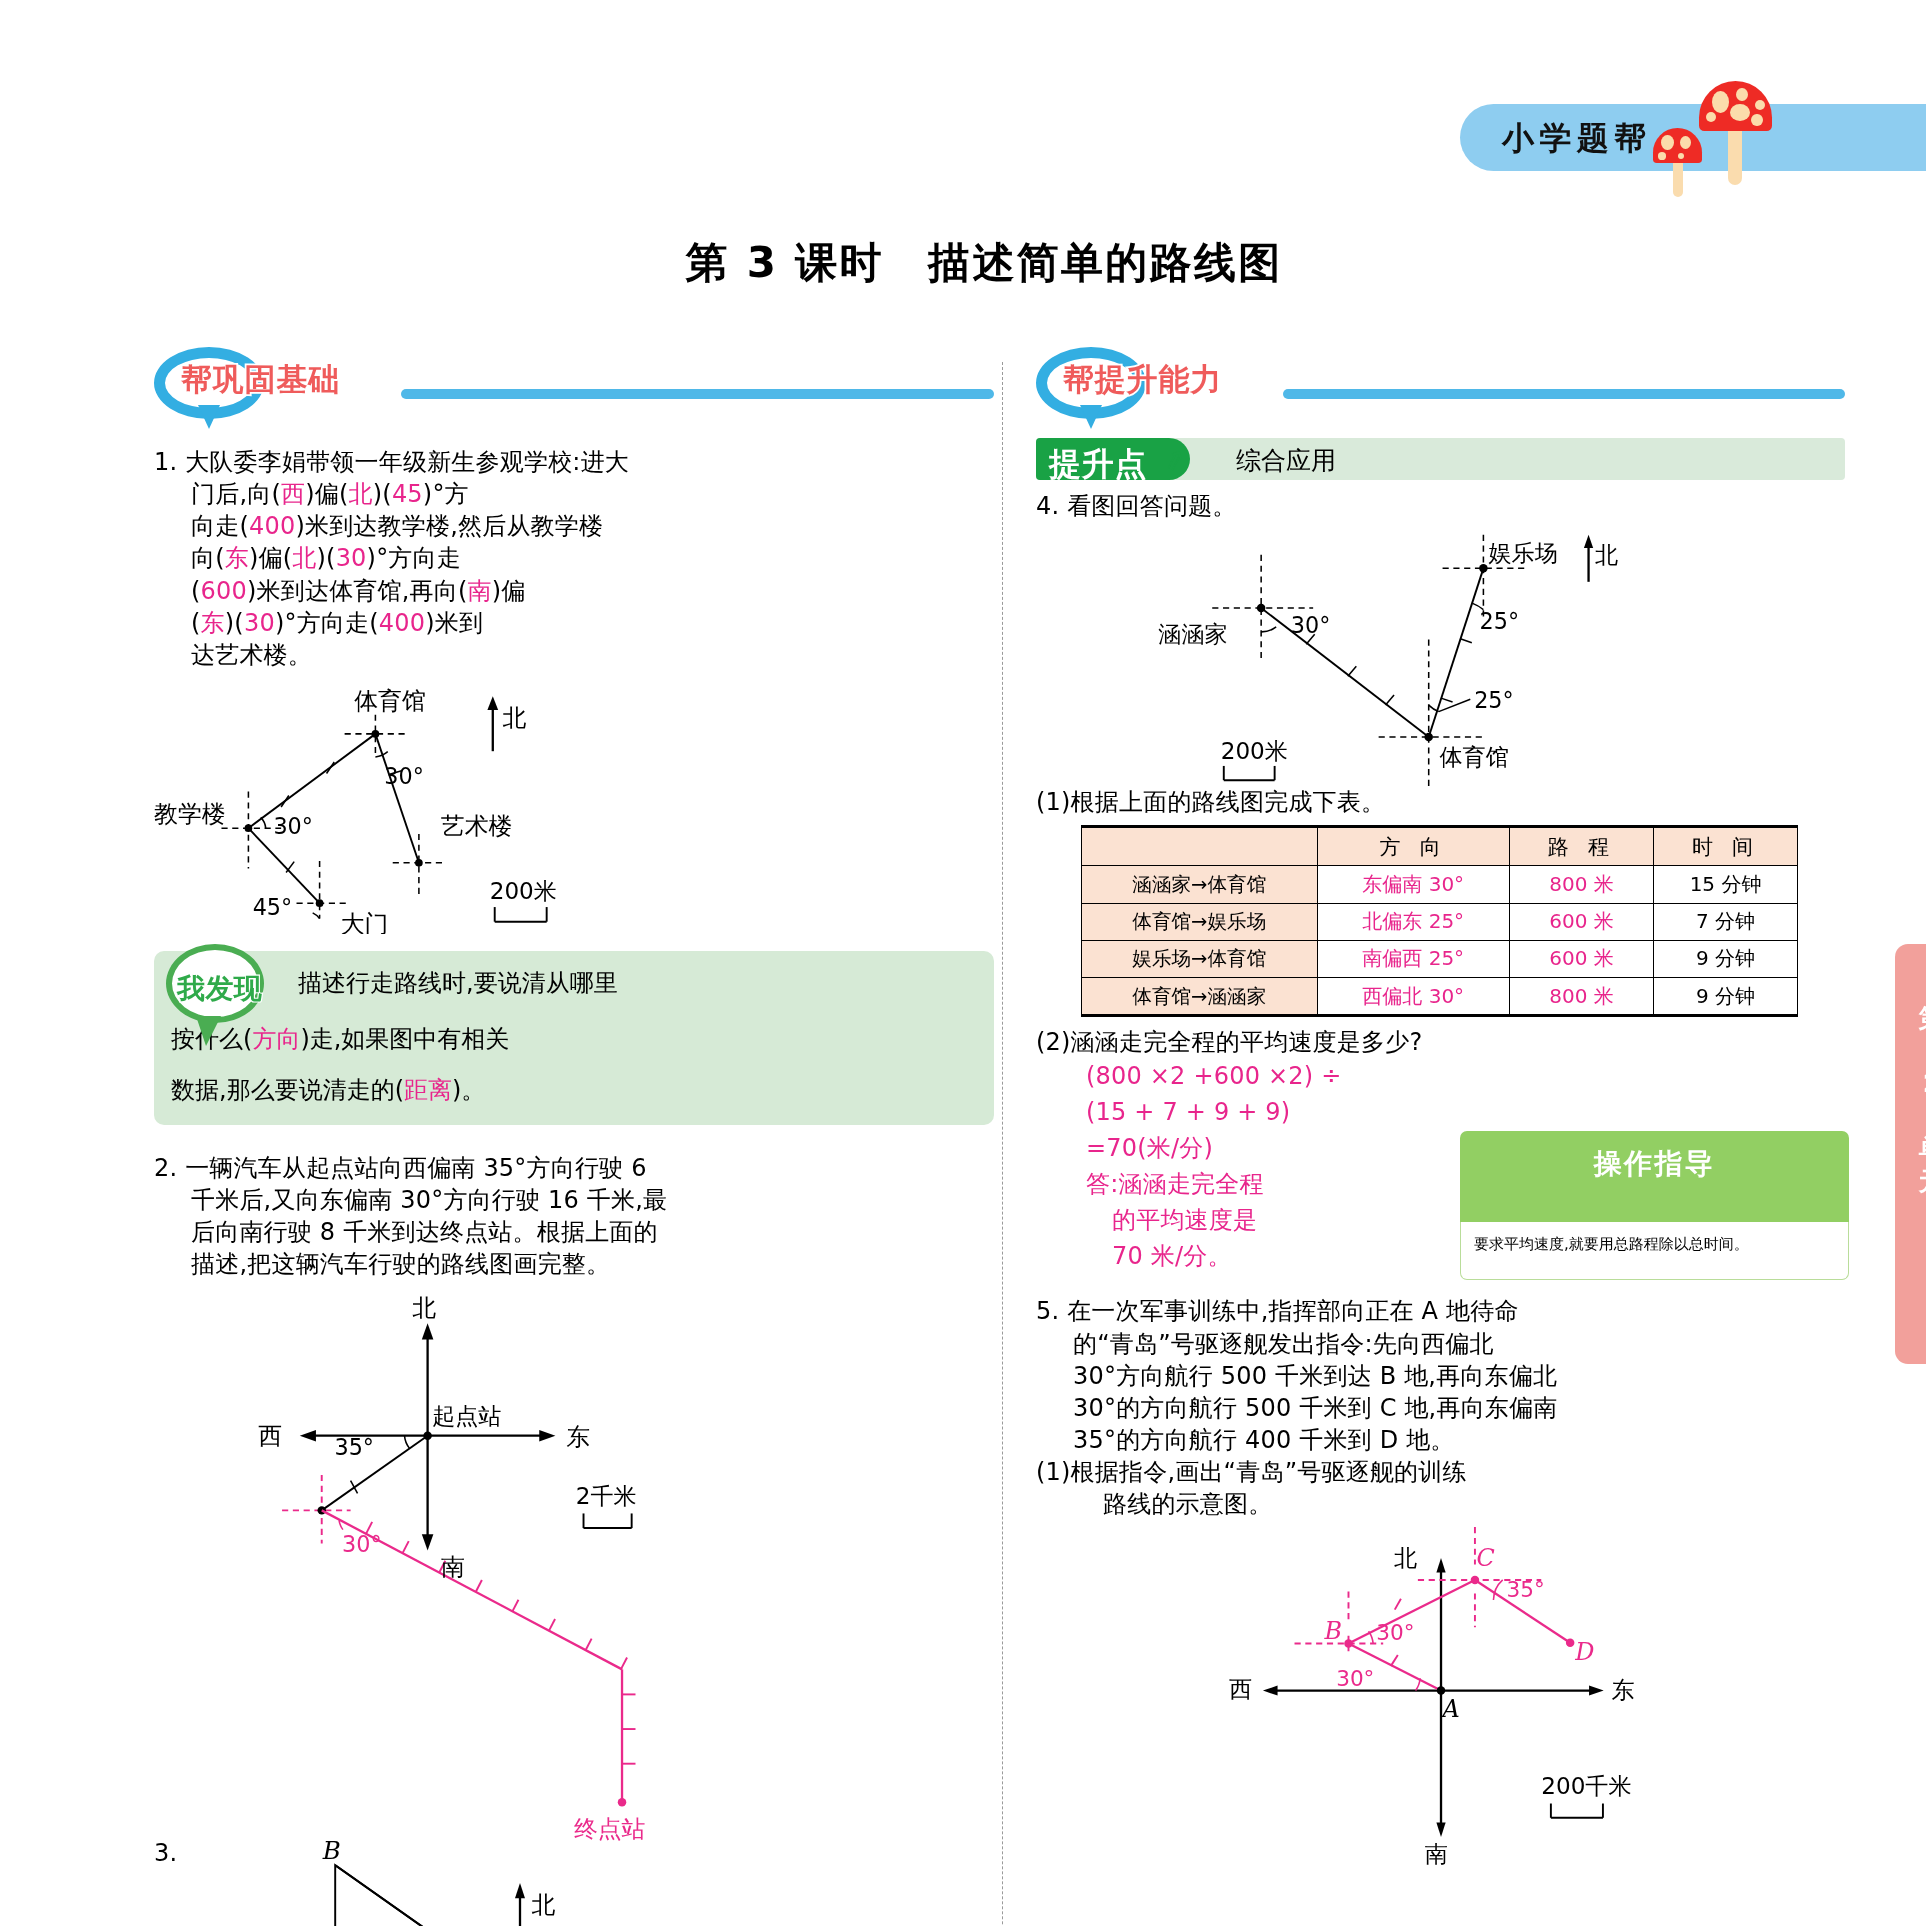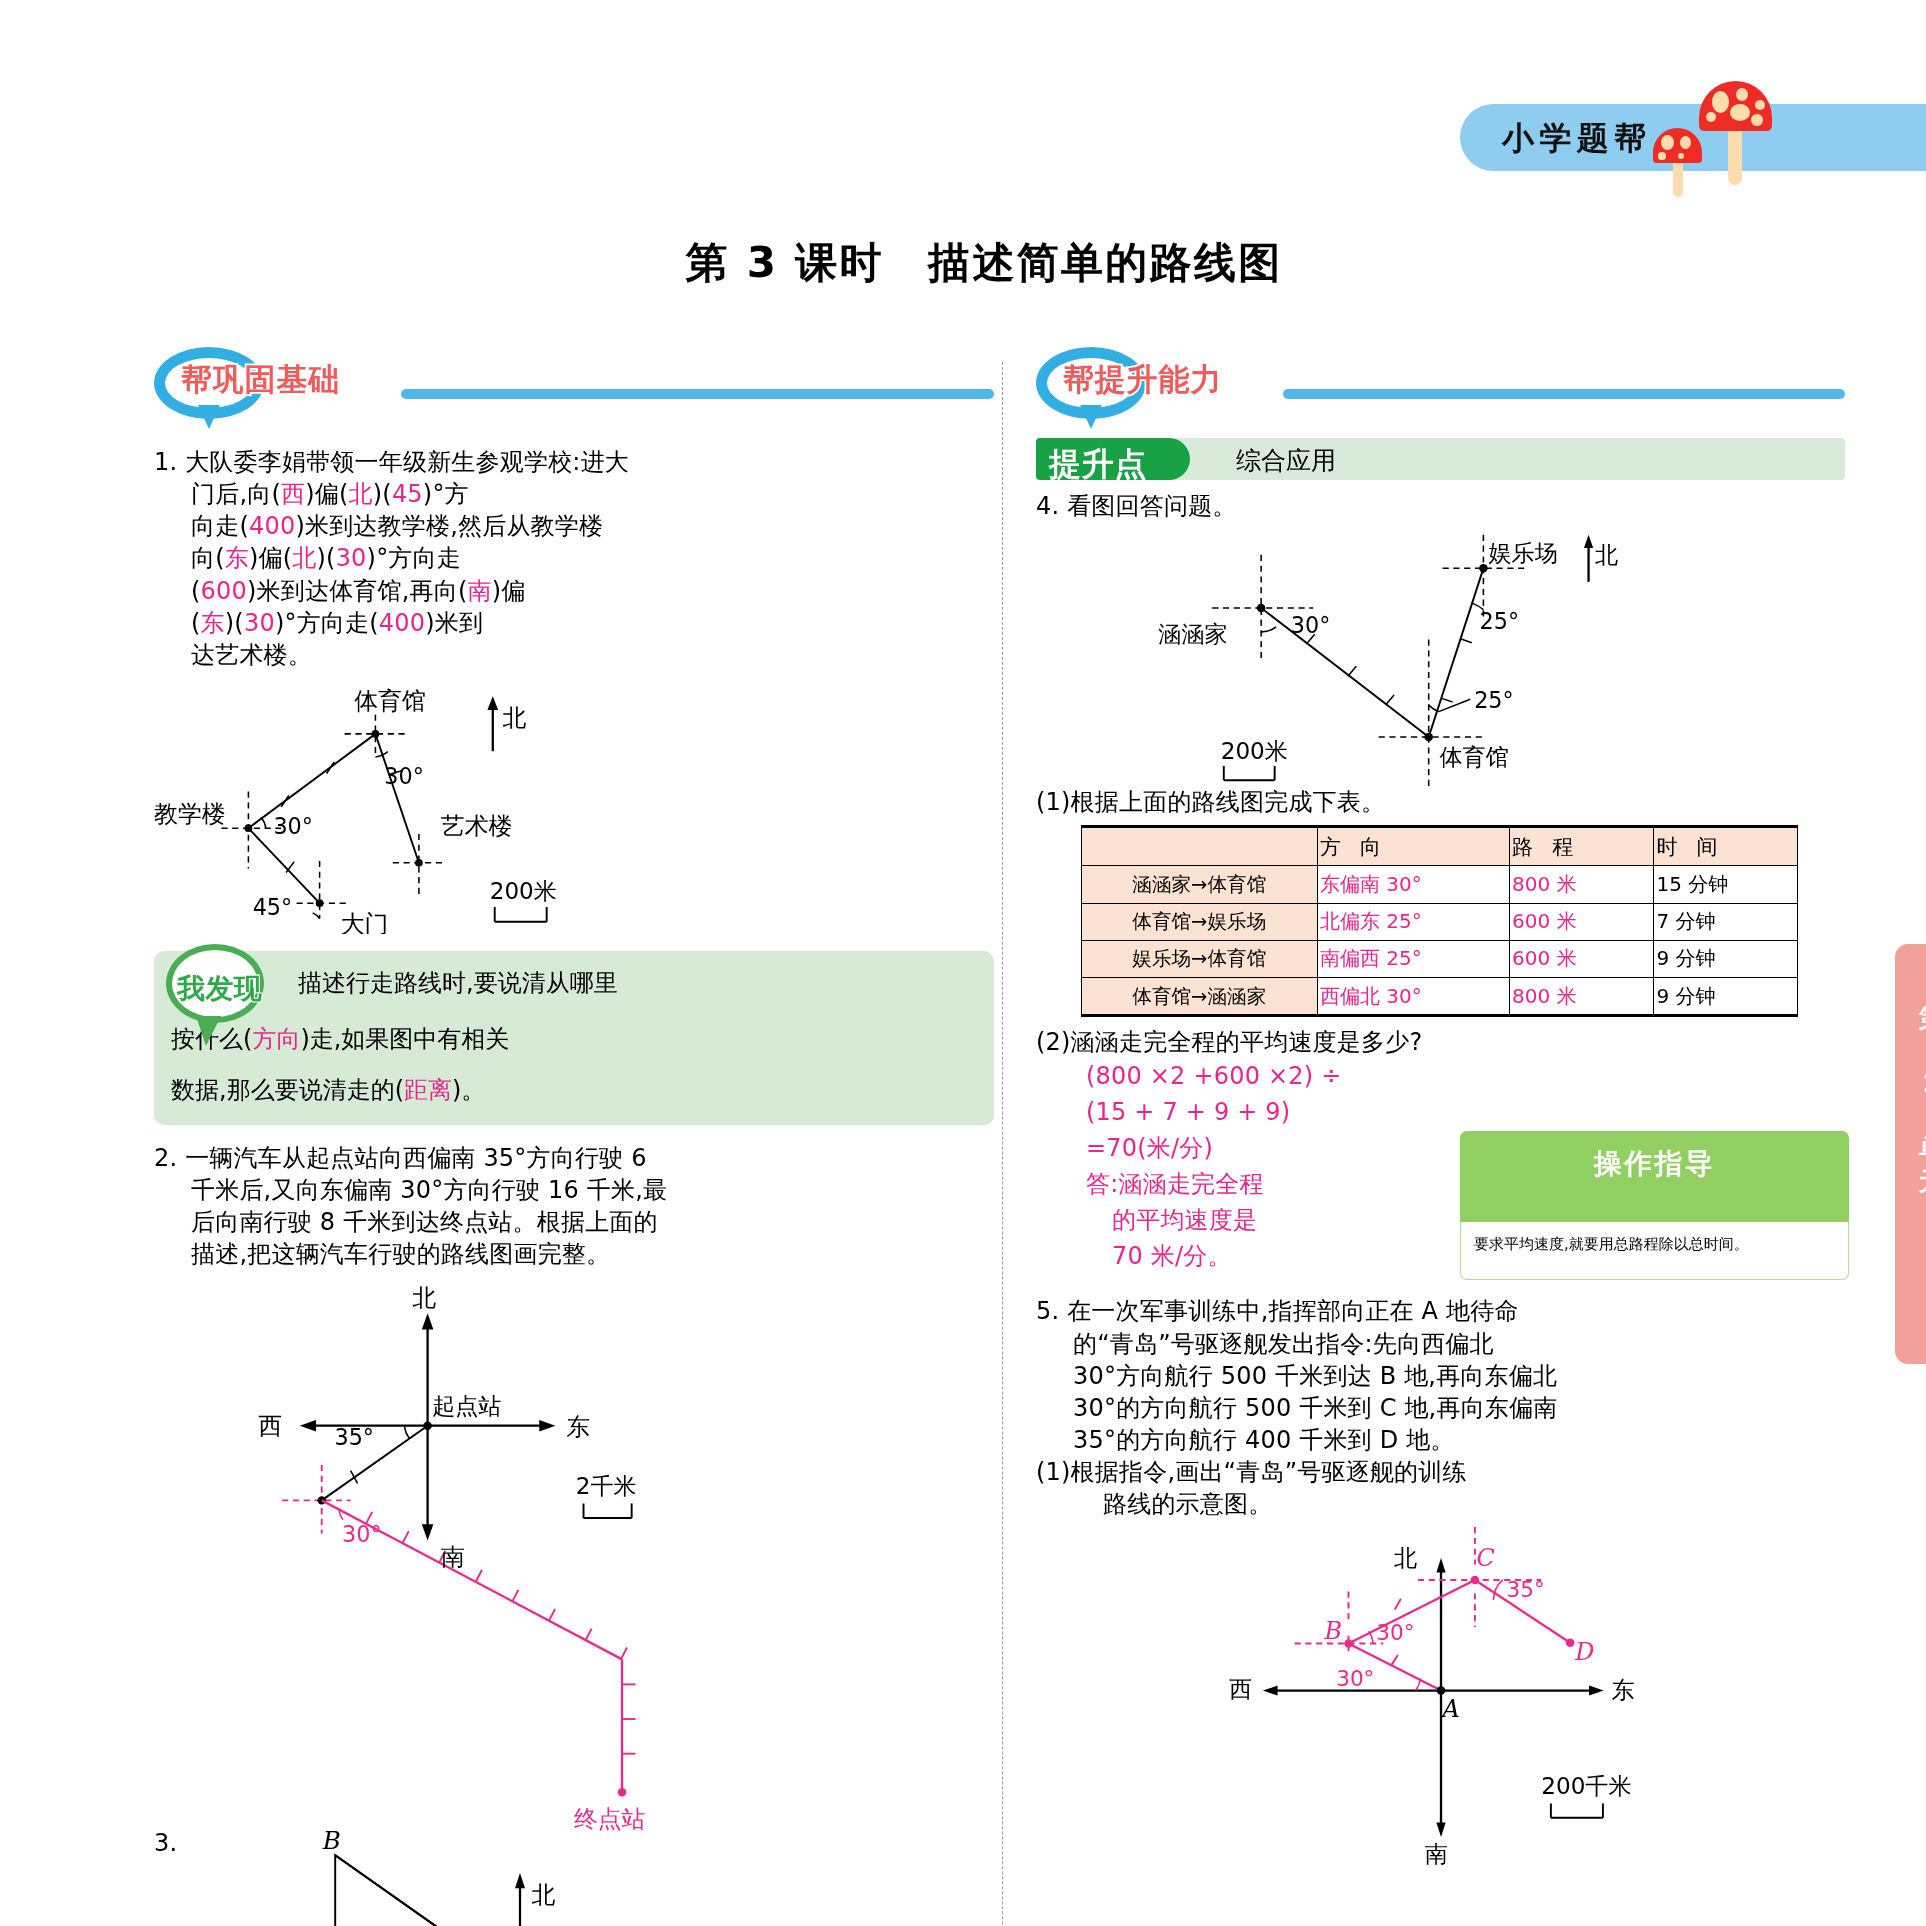--- a/index.html
+++ b/index.html
@@ -71,21 +71,21 @@
              border-radius:3.9px 21px 21px 3.9px;}
   .pill .pgtxt{position:absolute;left:13px;top:5.4px;font-size:32px;font-weight:bold;
              color:#fff;letter-spacing:0.8px;white-space:nowrap;}
   .pill .arrow{position:absolute;left:127px;top:6.2px;font-size:27px;color:#19a245;
              transform:rotate(-18deg);}
   .pill .ptxt{position:absolute;left:200px;top:6.2px;font-size:25px;color:#000;}
 
   
   table.rt{border-collapse:collapse;margin:7px 0 8.5px 45px;width:717px;
            font-size:20px;}
-  table.rt td,table.rt th{border:1.2px solid #000;padding:4.6px 2.3px;
+  table.rt td,table.rt th{border:1.2px solid #000;padding:4.6px 2.3px;text-align:center;
            font-weight:normal;}
   table.rt .hd{background:#fbe2d2;font-size:21px;letter-spacing:6.2px;}
   table.rt .rowhd{background:#fbe2d2;text-align:center;font-size:19.6px;}
   table.rt .pk{color:#e8258c;}
   table.rt .thick-top td{border-top:3.1px solid #000;}
   table.rt .thick-bot td{border-bottom:3.1px solid #000;}
 
   
   .sidetab{position:absolute;right:0;top:944px;width:73px;height:420px;
         background:#f2a09b;border-radius:13px 0 0 13px;}
@@ -207,21 +207,21 @@
       <div class="bubtxt">我发现</div>
       <div class="ftxt l1" style="margin-bottom:17.7px;">描述行走路线时,要说清从哪里</div>
       <div class="ftxt" style="margin-bottom:11.6px;">
         <span>按什么(</span><span class="ans">方向</span><span>)走,如果图中有相关</span>
       </div>
       <div class="ftxt">
         <span>数据,那么要说清走的(</span><span class="ans">距离</span><span>)。</span>
       </div>
     </div>
 
-    <div class="q indent" style="margin-top:17px;">
+    <div class="q indent" style="margin-top:27px;">
       <span>2.</span>
       <span>一辆汽车从起点站向西偏南 35°方向行驶 6</span><br>
       <span>千米后,又向东偏南 30°方向行驶 16 千米,最</span><br>
       <span>后向南行驶 8 千米到达终点站。根据上面的</span><br>
       <span>描述,把这辆汽车行驶的路线图画完整。</span>
     </div>
 
     <div class="dwrap" style="margin-top:5.4px;margin-left:58px;">
       <svg width="539" height="555" viewBox="0 0 1400 1440">
 

